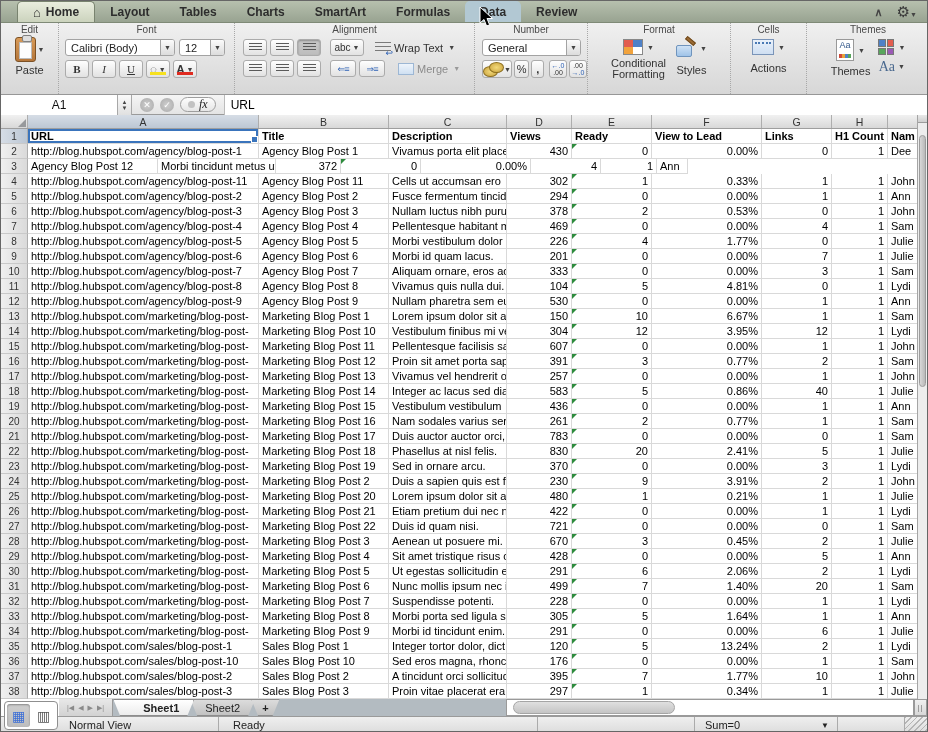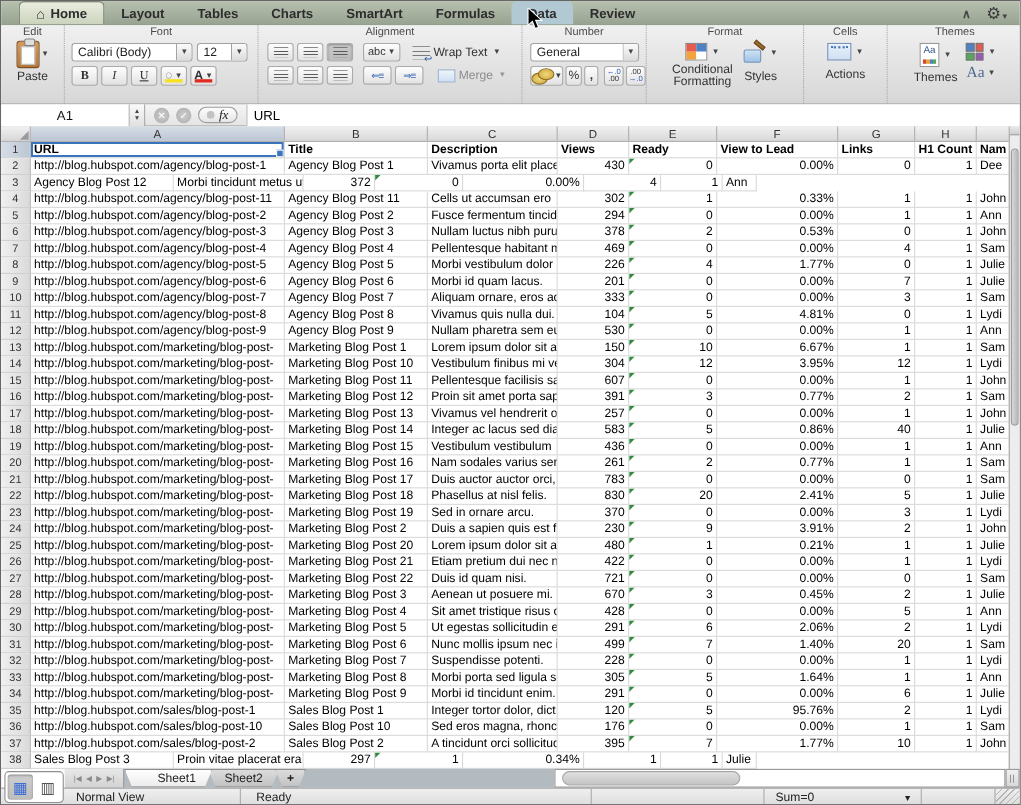--- a/index.html
+++ b/index.html
@@ -91,21 +91,21 @@
   .gcell.selected{box-shadow:inset 0 0 0 2px #3a74bc;}
   .gcell.selected::after{content:"";position:absolute;right:0;bottom:0;width:5px;height:5px;background:#3a74bc;border:1px solid #fff;}
   
   .vscroll{position:absolute;top:114px;right:0;width:10px;height:584px;background:#ededed;border-left:1px solid #a5a5a5;}
   .vthumb{position:absolute;left:1px;width:7px;top:20px;height:252px;border-radius:4px;background:linear-gradient(90deg,#d8d8d8,#b9b9b9);border:1px solid #9c9c9c;}
   .vsplit{position:absolute;top:0;left:0;right:0;height:8px;background:linear-gradient(#e9e9e9,#cfcfcf);border-bottom:1px solid #9c9c9c;}
   
   .sheetrow{position:absolute;top:698px;left:58px;right:0;height:17px;background:#b3bbc1;display:flex;align-items:stretch;}
   .navbox{display:flex;align-items:center;gap:4px;padding:0 8px;background:linear-gradient(#e8e8e8,#d2d2d2);border-right:1px solid #9a9a9a;color:#8a8a8a;font-size:7px;}
   .stab{flex:none;display:flex;align-items:center;justify-content:center;font-size:11px;color:#222;padding:0 14px;clip-path:polygon(0 0,100% 0,calc(100% - 7px) 100%,7px 100%);background:linear-gradient(#dcdcdc,#c2c2c2);border:1px solid #8d8d8d;margin-right:-4px;}
-  .stab.active{background:linear-gradient(#ffffff,#ececec);font-weight:normal;z-index:2;padding-left:29px;}
+  .stab.active{background:linear-gradient(#ffffff,#ececec);font-weight:bold;z-index:2;padding-left:29px;}
   .stab.addtab{padding:0 10px;font-weight:bold;}
   .sheetfill{width:230px;flex:none;}
   .hscroll{flex:1;background:#fff;border:1px solid #9a9a9a;position:relative;margin:0;}
   .hthumb{position:absolute;top:1px;bottom:1px;left:6px;width:162px;border-radius:7px;background:linear-gradient(#e0e0e0,#c4c4c4);border:1px solid #a5a5a5;}
   .hgrip{width:13px;flex:none;background:linear-gradient(#f0f0f0,#d8d8d8);border:1px solid #9a9a9a;display:flex;align-items:center;justify-content:center;font-size:8px;color:#777;letter-spacing:1px;}
   .statusbar{position:absolute;top:715px;left:0;right:0;height:17px;background:linear-gradient(#efefef,#dcdcdc);border-top:1px solid #9a9a9a;display:flex;align-items:center;font-size:11px;color:#222;padding-left:58px;}
   .seg{height:100%;display:flex;align-items:center;border-right:1px solid #ababab;flex:none;}
   .grip{width:22px;height:100%;background:repeating-linear-gradient(135deg,#b5b5b5 0 1px,transparent 1px 4px);}
   .viewbox{position:absolute;top:700px;left:3px;width:54px;height:29px;background:#fff;border:1px solid #8f8f8f;border-radius:4px;display:flex;align-items:center;justify-content:center;gap:2px;z-index:3;}
   .vbtn{width:23px;height:23px;border-radius:3px;display:flex;align-items:center;justify-content:center;font-size:14px;}
@@ -774,21 +774,21 @@
         <div class="gcell num" style="width: 56px;">1</div>
         <div class="gcell" style="width: 31px;">Julie</div>
       </div>
       <div class="grow">
         <div class="rownum">35</div>
         <div class="gcell" style="width: 231px;">http://blog.hubspot.com/sales/blog-post-1</div>
         <div class="gcell" style="width: 130px;">Sales Blog Post 1</div>
         <div class="gcell" style="width: 118px;">Integer tortor dolor, dict</div>
         <div class="gcell num" style="width: 65px;">120</div>
         <div class="gcell num flag" style="width: 80px;">5</div>
-        <div class="gcell num" style="width: 110px;">95.76%</div>
+        <div class="gcell num" style="width: 110px;">13.24%</div>
         <div class="gcell num" style="width: 70px;">2</div>
         <div class="gcell num" style="width: 56px;">1</div>
         <div class="gcell" style="width: 31px;">Lydi</div>
       </div>
       <div class="grow">
         <div class="rownum">36</div>
         <div class="gcell" style="width: 231px;">http://blog.hubspot.com/sales/blog-post-10</div>
         <div class="gcell" style="width: 130px;">Sales Blog Post 10</div>
         <div class="gcell" style="width: 118px;">Sed eros magna, rhonc</div>
         <div class="gcell num" style="width: 65px;">176</div>
@@ -805,20 +805,21 @@
         <div class="gcell" style="width: 118px;">A tincidunt orci sollicitud</div>
         <div class="gcell num" style="width: 65px;">395</div>
         <div class="gcell num flag" style="width: 80px;">7</div>
         <div class="gcell num" style="width: 110px;">1.77%</div>
         <div class="gcell num" style="width: 70px;">10</div>
         <div class="gcell num" style="width: 56px;">1</div>
         <div class="gcell" style="width: 31px;">John</div>
       </div>
       <div class="grow">
         <div class="rownum">38</div>
+        <div class="gcell" style="width: 231px;">http://blog.hubspot.com/sales/blog-post-3</div>
         <div class="gcell" style="width: 130px;">Sales Blog Post 3</div>
         <div class="gcell" style="width: 118px;">Proin vitae placerat era</div>
         <div class="gcell num" style="width: 65px;">297</div>
         <div class="gcell num flag" style="width: 80px;">1</div>
         <div class="gcell num" style="width: 110px;">0.34%</div>
         <div class="gcell num" style="width: 70px;">1</div>
         <div class="gcell num" style="width: 56px;">1</div>
         <div class="gcell" style="width: 31px;">Julie</div>
       </div>
     </div>

